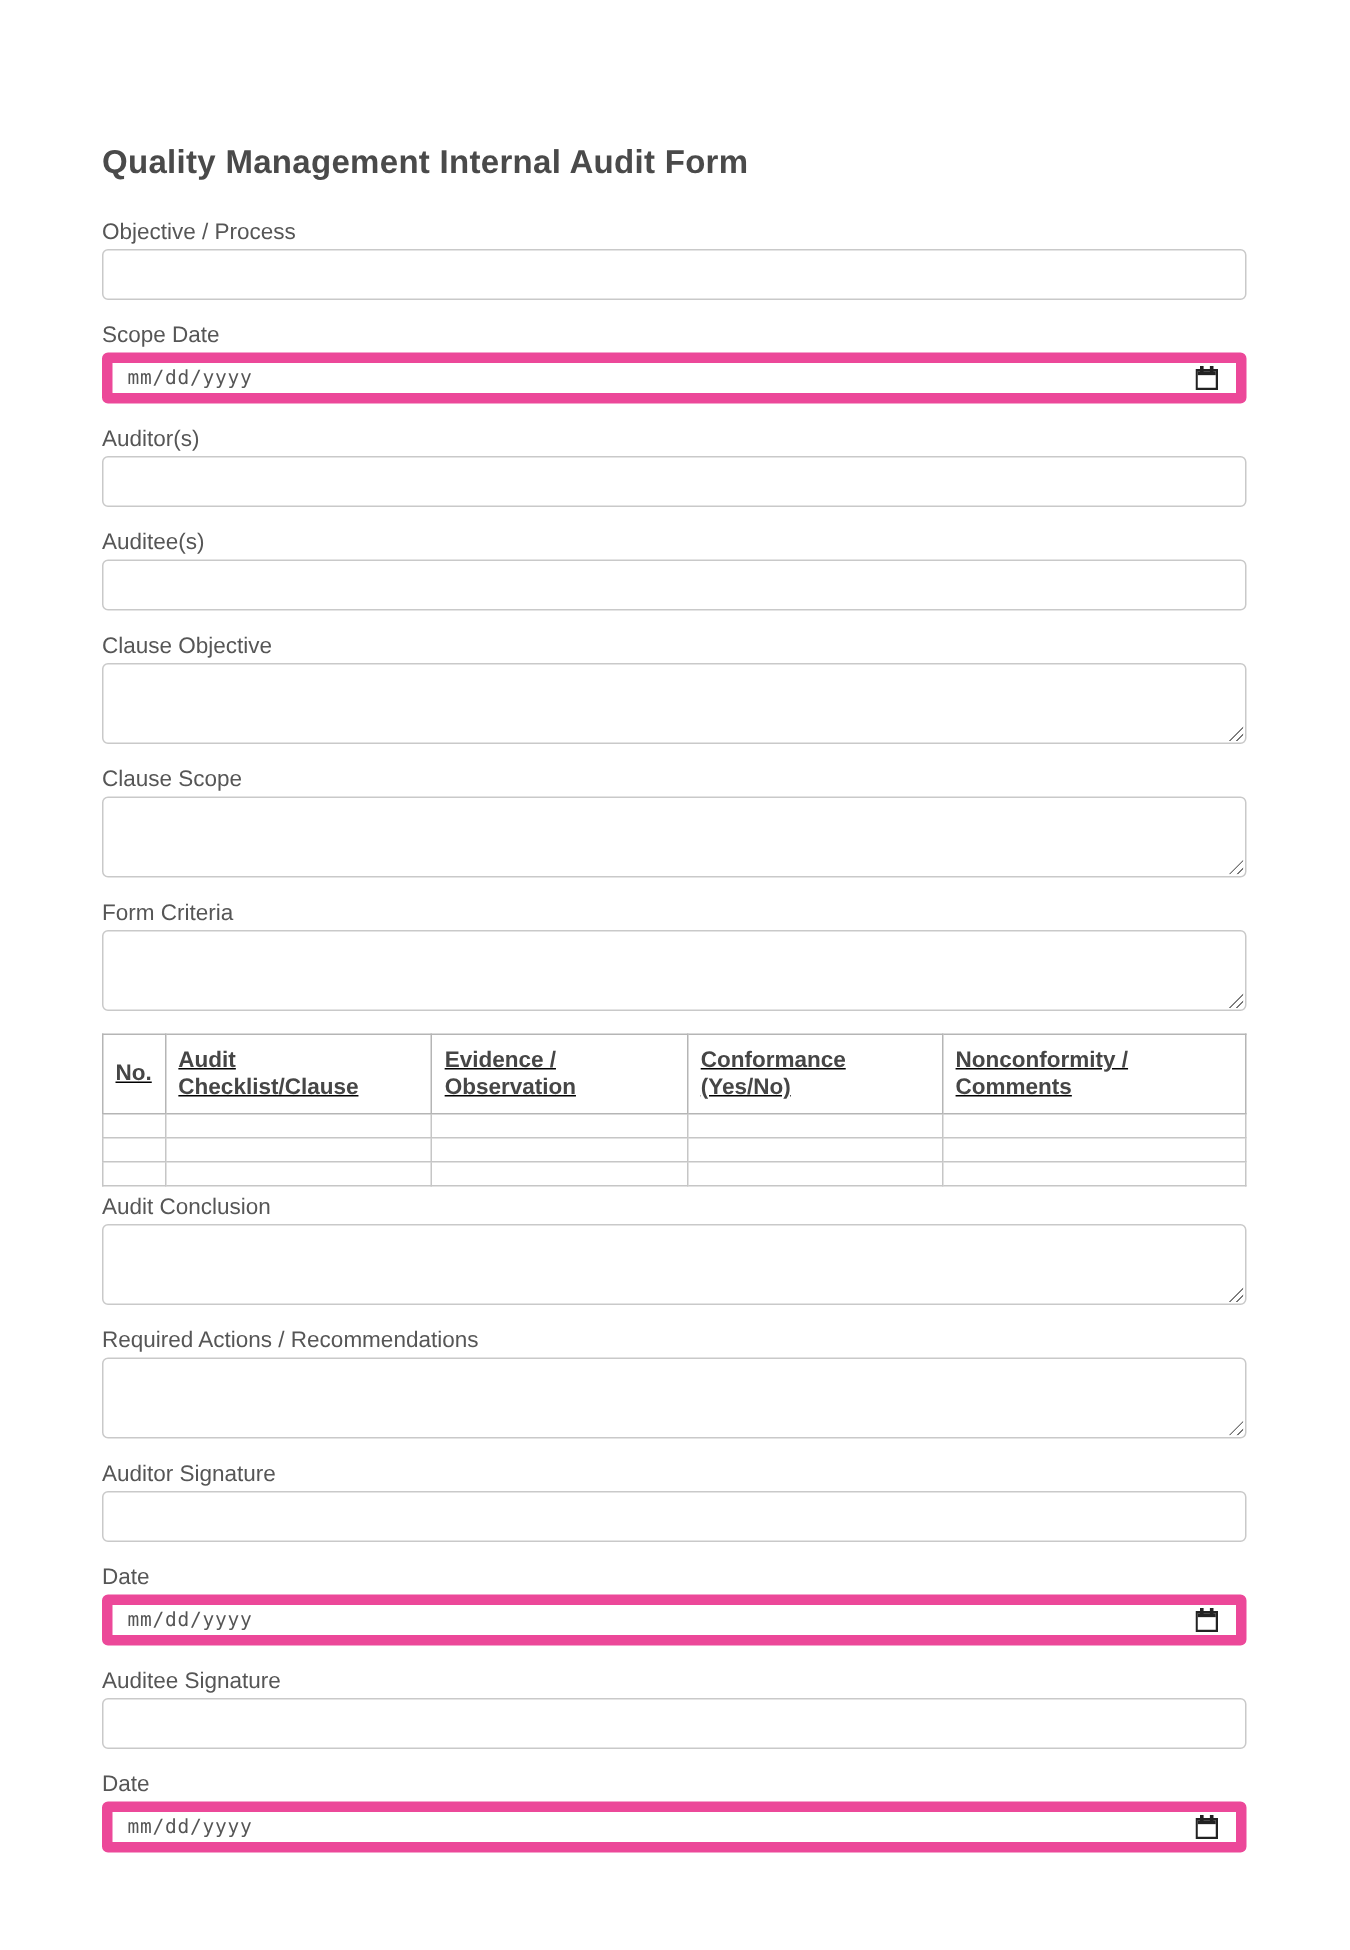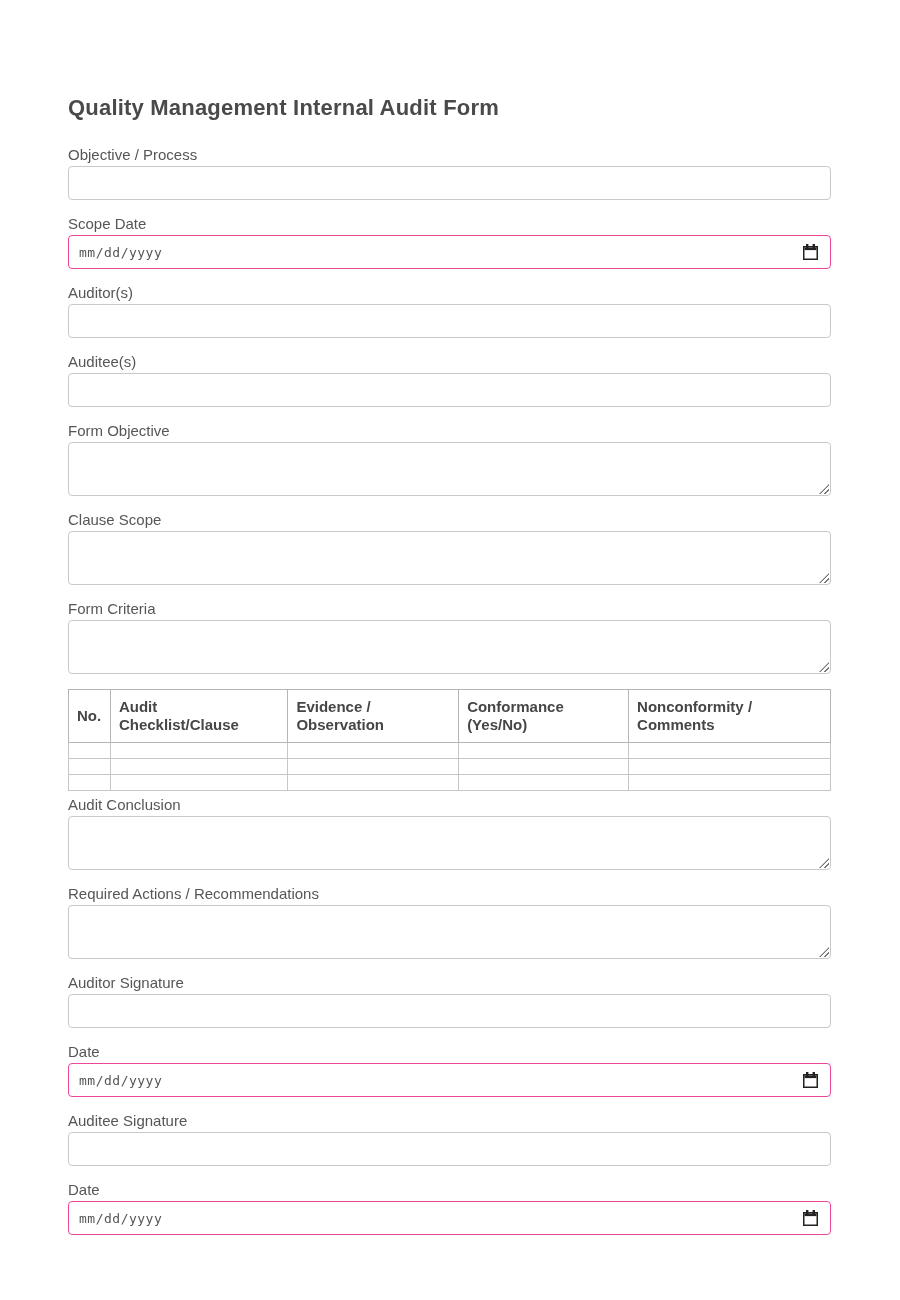--- a/index.html
+++ b/index.html
@@ -44,21 +44,21 @@
     color: #333;
     font-family: "Liberation Sans", "DejaVu Sans", sans-serif;
     outline: none;
   }
   .date-input {
     display: flex;
     align-items: center;
     justify-content: space-between;
     width: 100%;
     height: 34px;
-    border: 1px solid #ec4899;
+    border: 7px solid #ec4899;
     border-radius: 4px;
     background: #ffffff;
     padding: 0 12px 0 10px;
     cursor: default;
   }
   .date-placeholder {
     font-family: "DejaVu Sans Mono", "Liberation Mono", monospace;
     font-size: 13px;
     color: #555555;
     letter-spacing: 0.5px;
@@ -88,20 +88,21 @@
     clip-path: polygon(100% 0, 100% 100%, 0 100%);
     background: repeating-linear-gradient(135deg, #777777 0 1px, transparent 1px 3.5px);
     cursor: nwse-resize;
   }
   .audit-table {
     width: 100%;
     border-collapse: collapse;
     table-layout: fixed;
     margin-top: 10px;
     margin-bottom: 5px;
+    text-decoration: underline;
   }
   .audit-table th {
     border: 1px solid #b5b5b5;
     padding: 8px;
     font-size: 15px;
     font-weight: bold;
     color: #464646;
     text-align: left;
     line-height: 18px;
     vertical-align: middle;
@@ -148,21 +149,21 @@
     <label class="field-label">Auditor(s)</label>
     <input type="text" class="text-input" value="" style="">
   </div>
 
   <div class="field">
     <label class="field-label">Auditee(s)</label>
     <input type="text" class="text-input" value="" style="">
   </div>
 
   <div class="field gap-top">
-    <label class="field-label">Form Objective</label>
+    <label class="field-label">Clause Objective</label>
     <div class="textarea-wrap">
       <textarea class="multiline-input" style=""></textarea>
       <span class="resize-handle"></span>
     </div>
   </div>
 
   <div class="field">
     <label class="field-label">Clause Scope</label>
     <div class="textarea-wrap">
       <textarea class="multiline-input" style=""></textarea>

